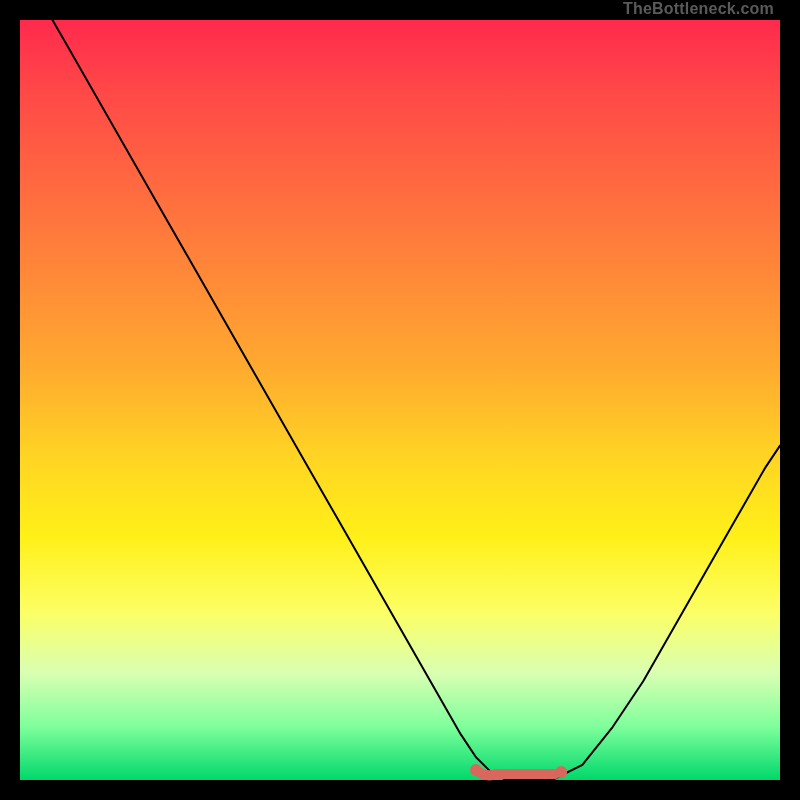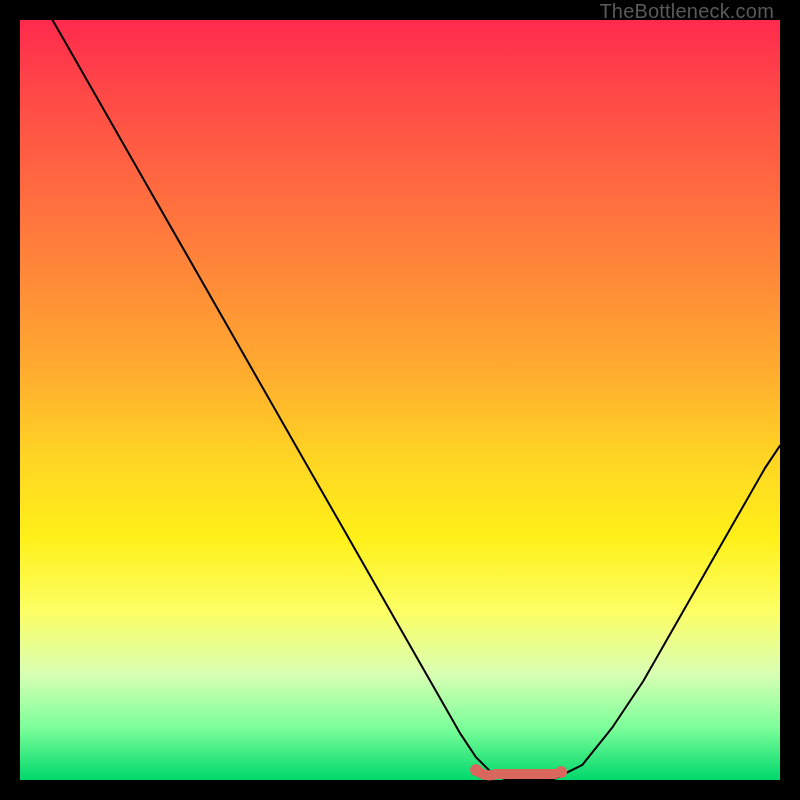--- a/index.html
+++ b/index.html
@@ -37,22 +37,22 @@
       #d9ffb3 86%,
       #7eff9b 93%,
       #00d86b 100%
     );
   }
   .watermark {
     position: absolute;
     top: 0px;
     right: 26px;
     color: #5a5a5a;
-    font-size: 20px;
-    font-weight: 400;
+    font-size: 16px;
+    font-weight: 700;
     letter-spacing: 0.2px;
     user-select: none;
   }
   svg.curve {
     position: absolute;
     left: 0;
     top: 0;
     width: 760px;
     height: 760px;
     overflow: visible;

